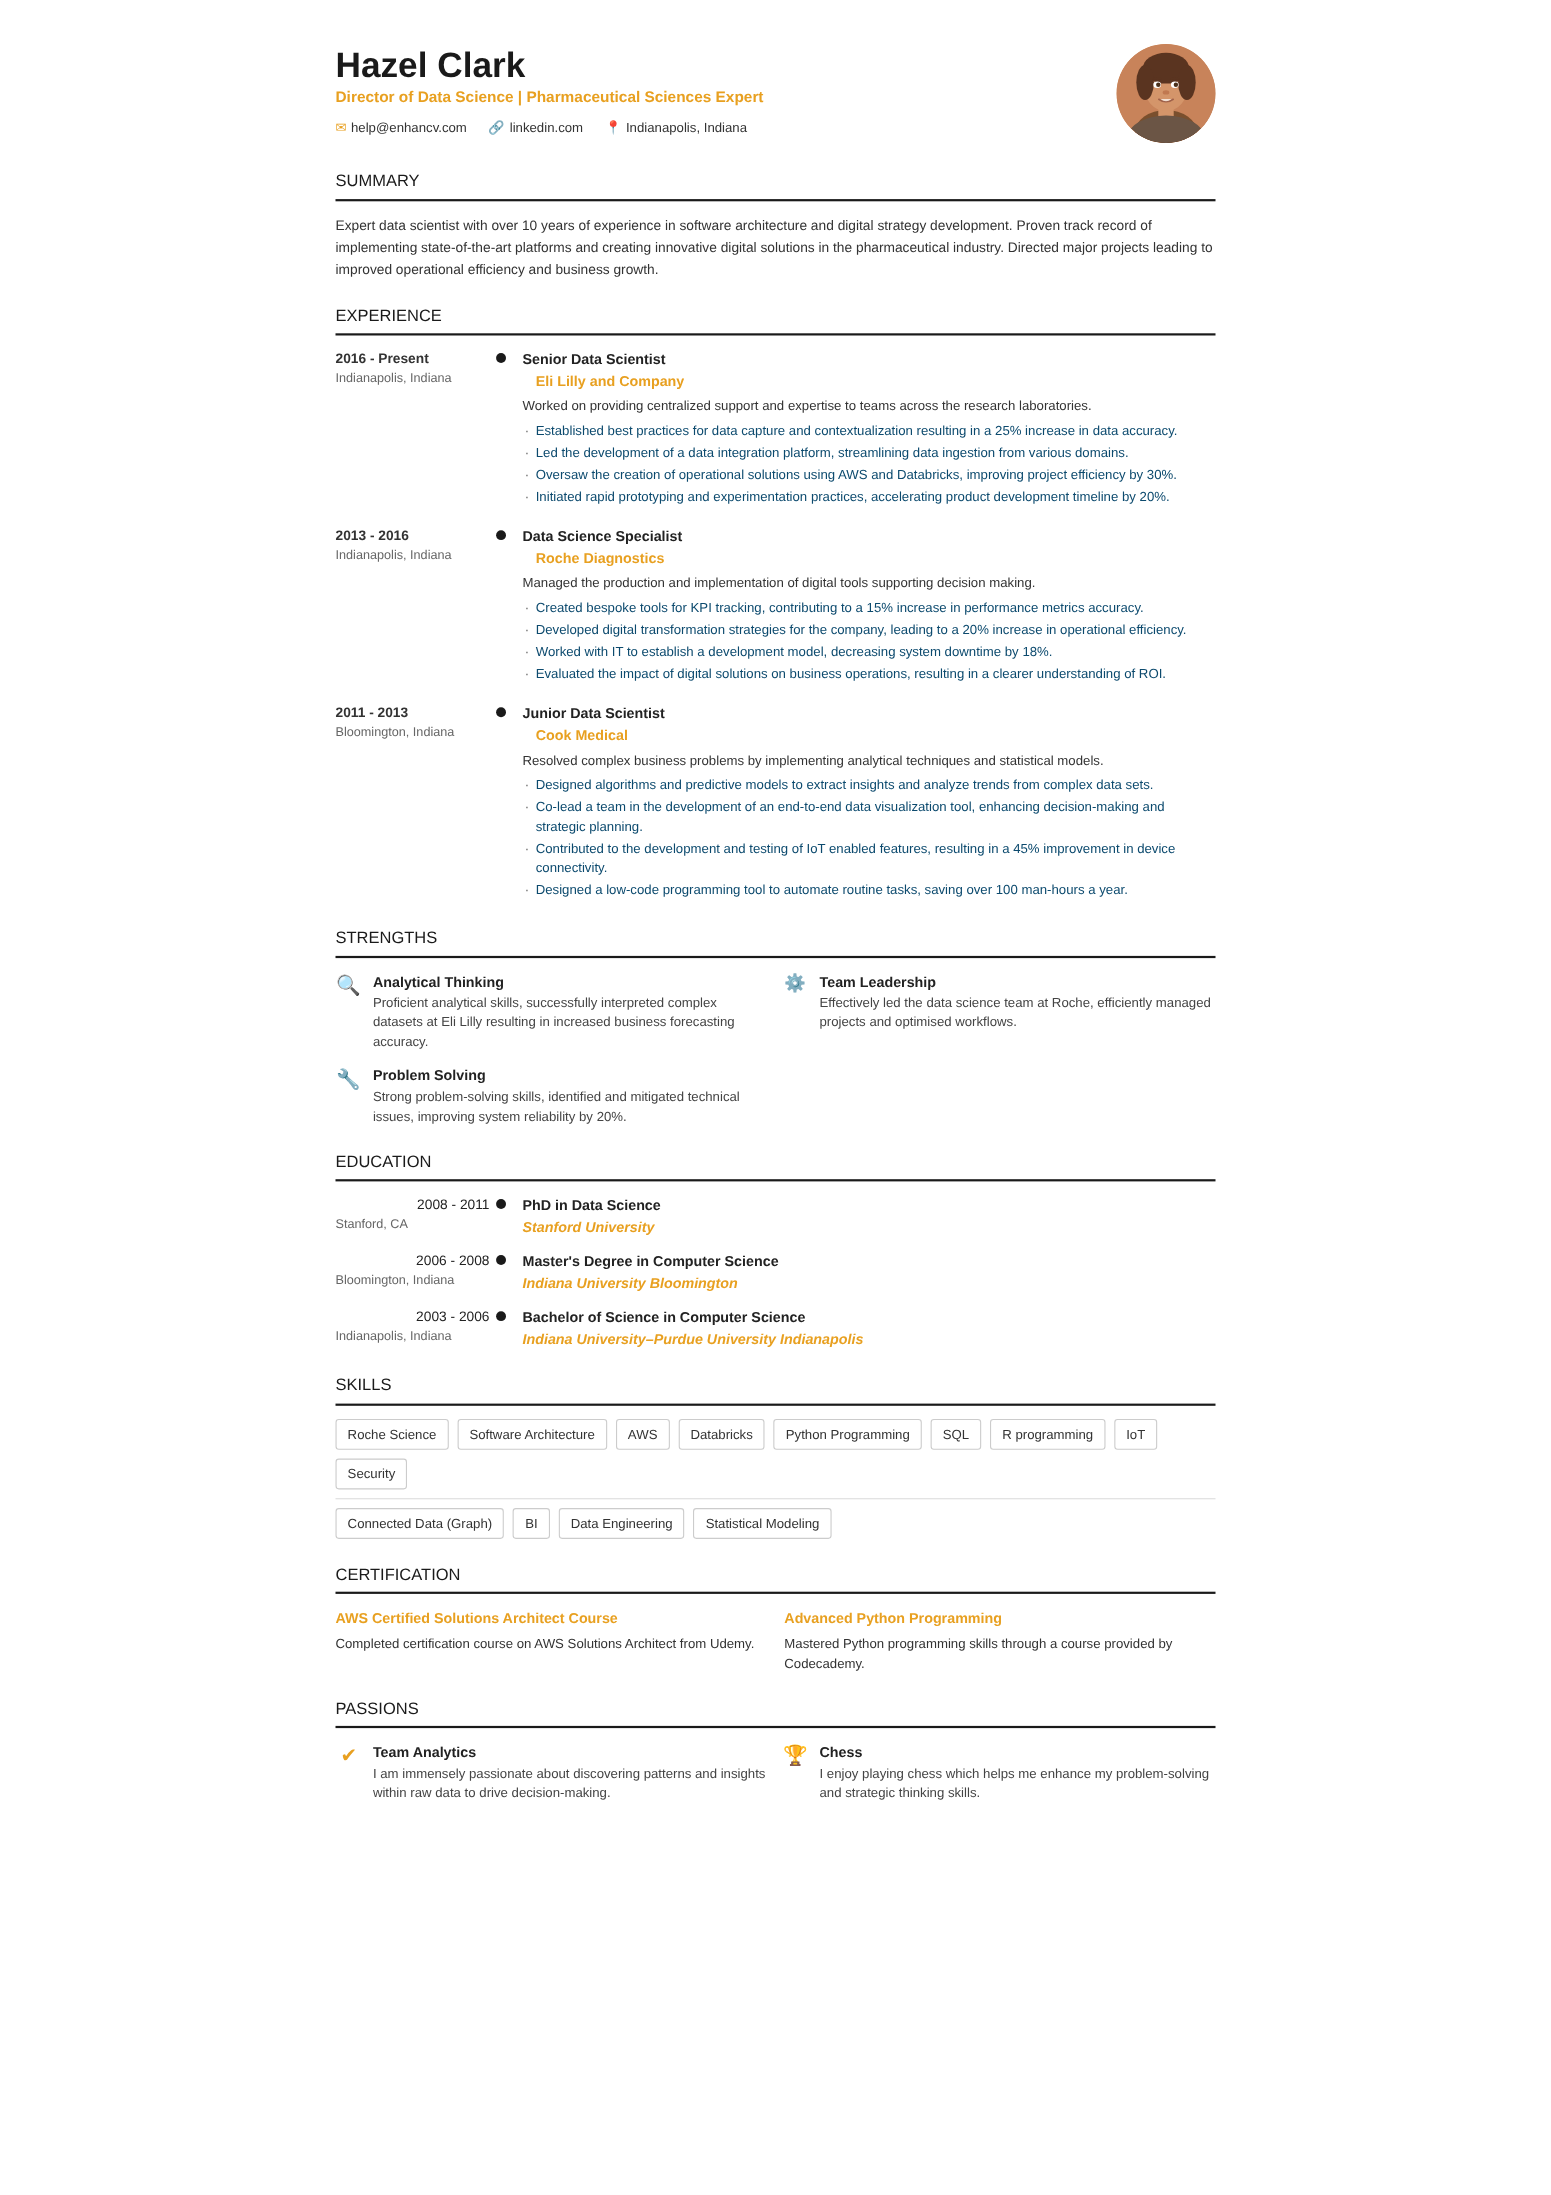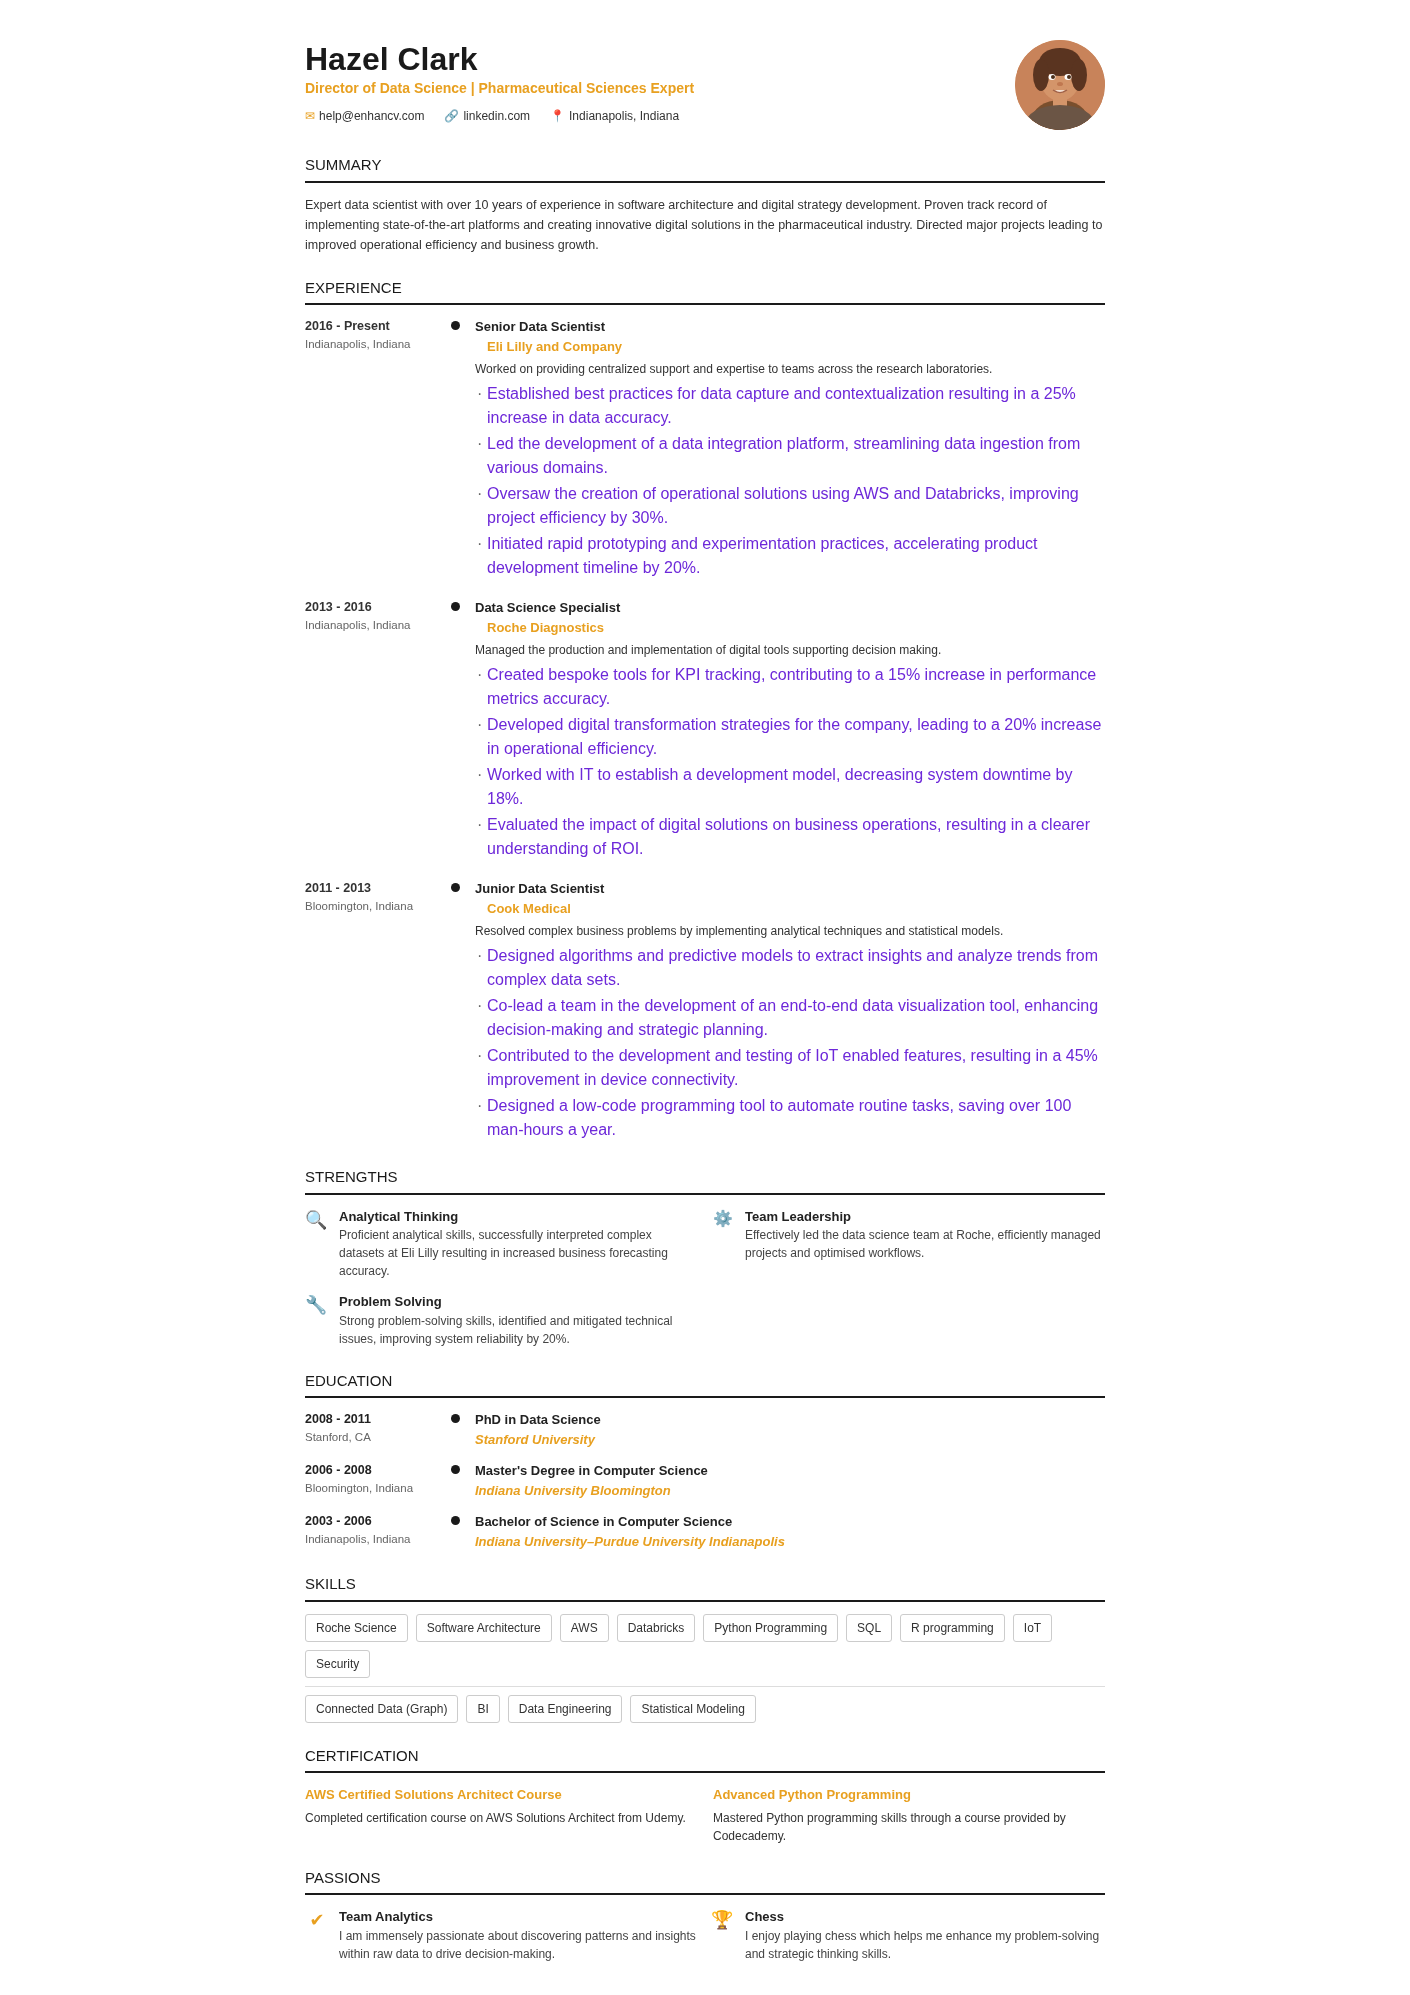--- a/index.html
+++ b/index.html
@@ -111,22 +111,22 @@
       border-radius: 50%;
       background: #1a1a1a;
       flex-shrink: 0;
     }
     .exp-content { flex: 1; padding-left: 10px; }
     .exp-job-title { font-size: 13px; font-weight: 600; color: #222; }
     .exp-company { color: #e8a020; font-weight: 700; font-size: 13px; margin-bottom: 4px; padding-left: 12px; }
     .exp-desc { font-size: 12px; color: #333; margin-bottom: 4px; }
     .exp-bullets { list-style: none; padding: 0; }
     .exp-bullets li {
-      font-size: 16px;
-      color: #6d28d9;
+      font-size: 12px;
+      color: #0c4a6e;
       padding-left: 12px;
       position: relative;
       margin-bottom: 2px;
     }
     .exp-bullets li::before {
       content: '·';
       position: absolute;
       left: 2px;
       color: #666;
     }
@@ -150,21 +150,21 @@
     .strength-desc { font-size: 12px; color: #444; }
     .education-row {
       display: flex;
       margin-bottom: 12px;
     }
     .edu-date-col {
       width: 140px;
       min-width: 140px;
       font-size: 12px;
     }
-    .edu-date { font-weight: 700; font-size: 12.5px; }
+    .edu-date { font-weight: 400; font-size: 12.5px; text-align: right; }
     .edu-location { color: #666; font-size: 11.5px; }
     .edu-dot-col {
       width: 20px;
       min-width: 20px;
       display: flex;
       flex-direction: column;
       align-items: center;
       padding-top: 4px;
     }
     .edu-dot {

